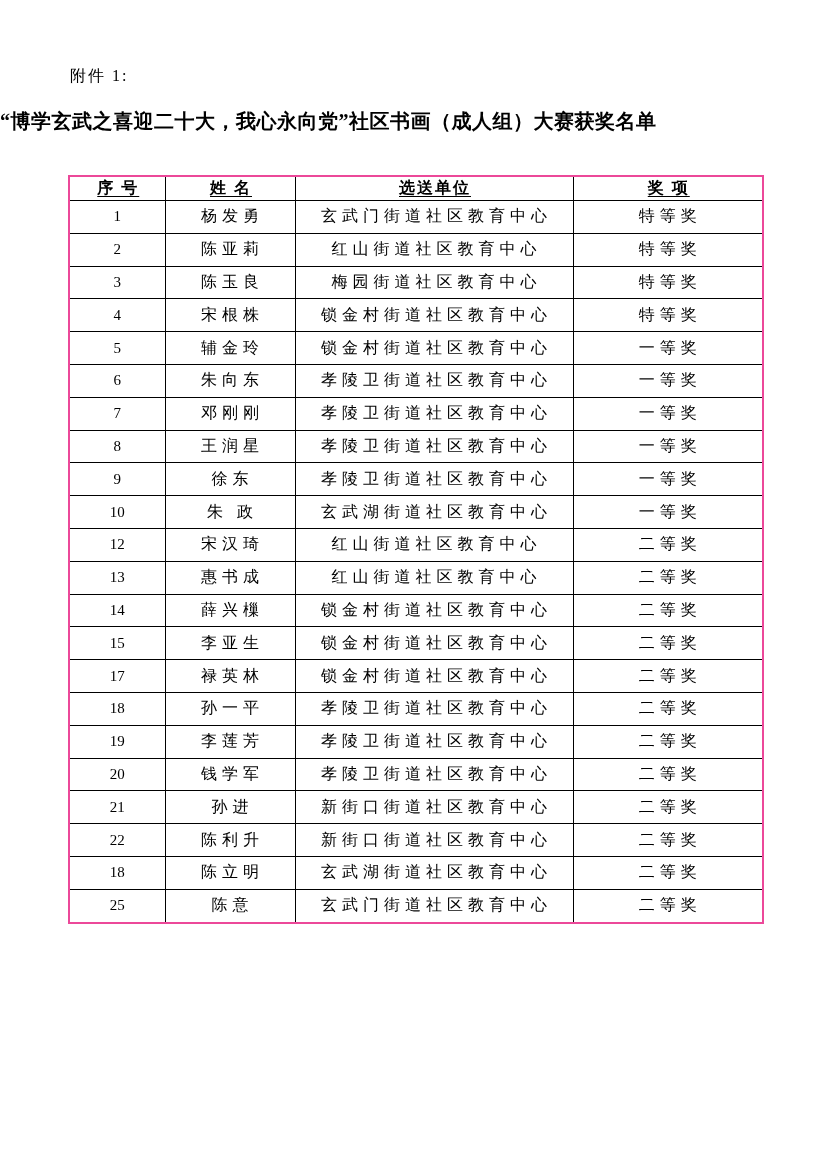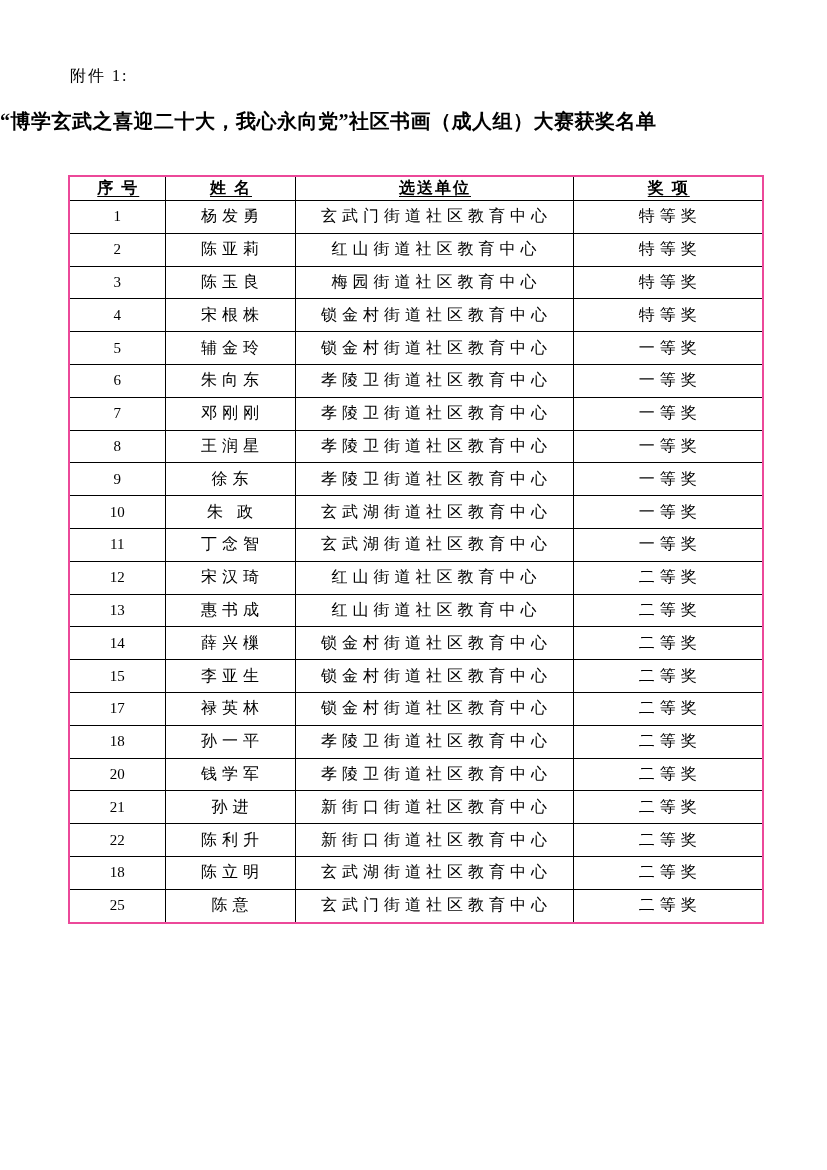--- a/index.html
+++ b/index.html
@@ -162,26 +162,20 @@
           <td>孝陵卫街道社区教育中心</td>
           <td>一等奖</td>
         </tr>
         <tr>
           <td class="no-cell">10</td>
           <td>朱 政</td>
           <td>玄武湖街道社区教育中心</td>
           <td>一等奖</td>
         </tr>
         <tr>
-          <td class="no-cell">11</td>
-          <td>丁念智</td>
-          <td>玄武湖街道社区教育中心</td>
-          <td>一等奖</td>
-        </tr>
-        <tr>
           <td class="no-cell">12</td>
           <td>宋汉琦</td>
           <td>红山街道社区教育中心</td>
           <td>二等奖</td>
         </tr>
         <tr>
           <td class="no-cell">13</td>
           <td>惠书成</td>
           <td>红山街道社区教育中心</td>
           <td>二等奖</td>
@@ -204,20 +198,26 @@
           <td>锁金村街道社区教育中心</td>
           <td>二等奖</td>
         </tr>
         <tr>
           <td class="no-cell">18</td>
           <td>孙一平</td>
           <td>孝陵卫街道社区教育中心</td>
           <td>二等奖</td>
         </tr>
         <tr>
+          <td class="no-cell">19</td>
+          <td>李莲芳</td>
+          <td>孝陵卫街道社区教育中心</td>
+          <td>二等奖</td>
+        </tr>
+        <tr>
           <td class="no-cell">20</td>
           <td>钱学军</td>
           <td>孝陵卫街道社区教育中心</td>
           <td>二等奖</td>
         </tr>
         <tr>
           <td class="no-cell">21</td>
           <td>孙进</td>
           <td>新街口街道社区教育中心</td>
           <td>二等奖</td>

